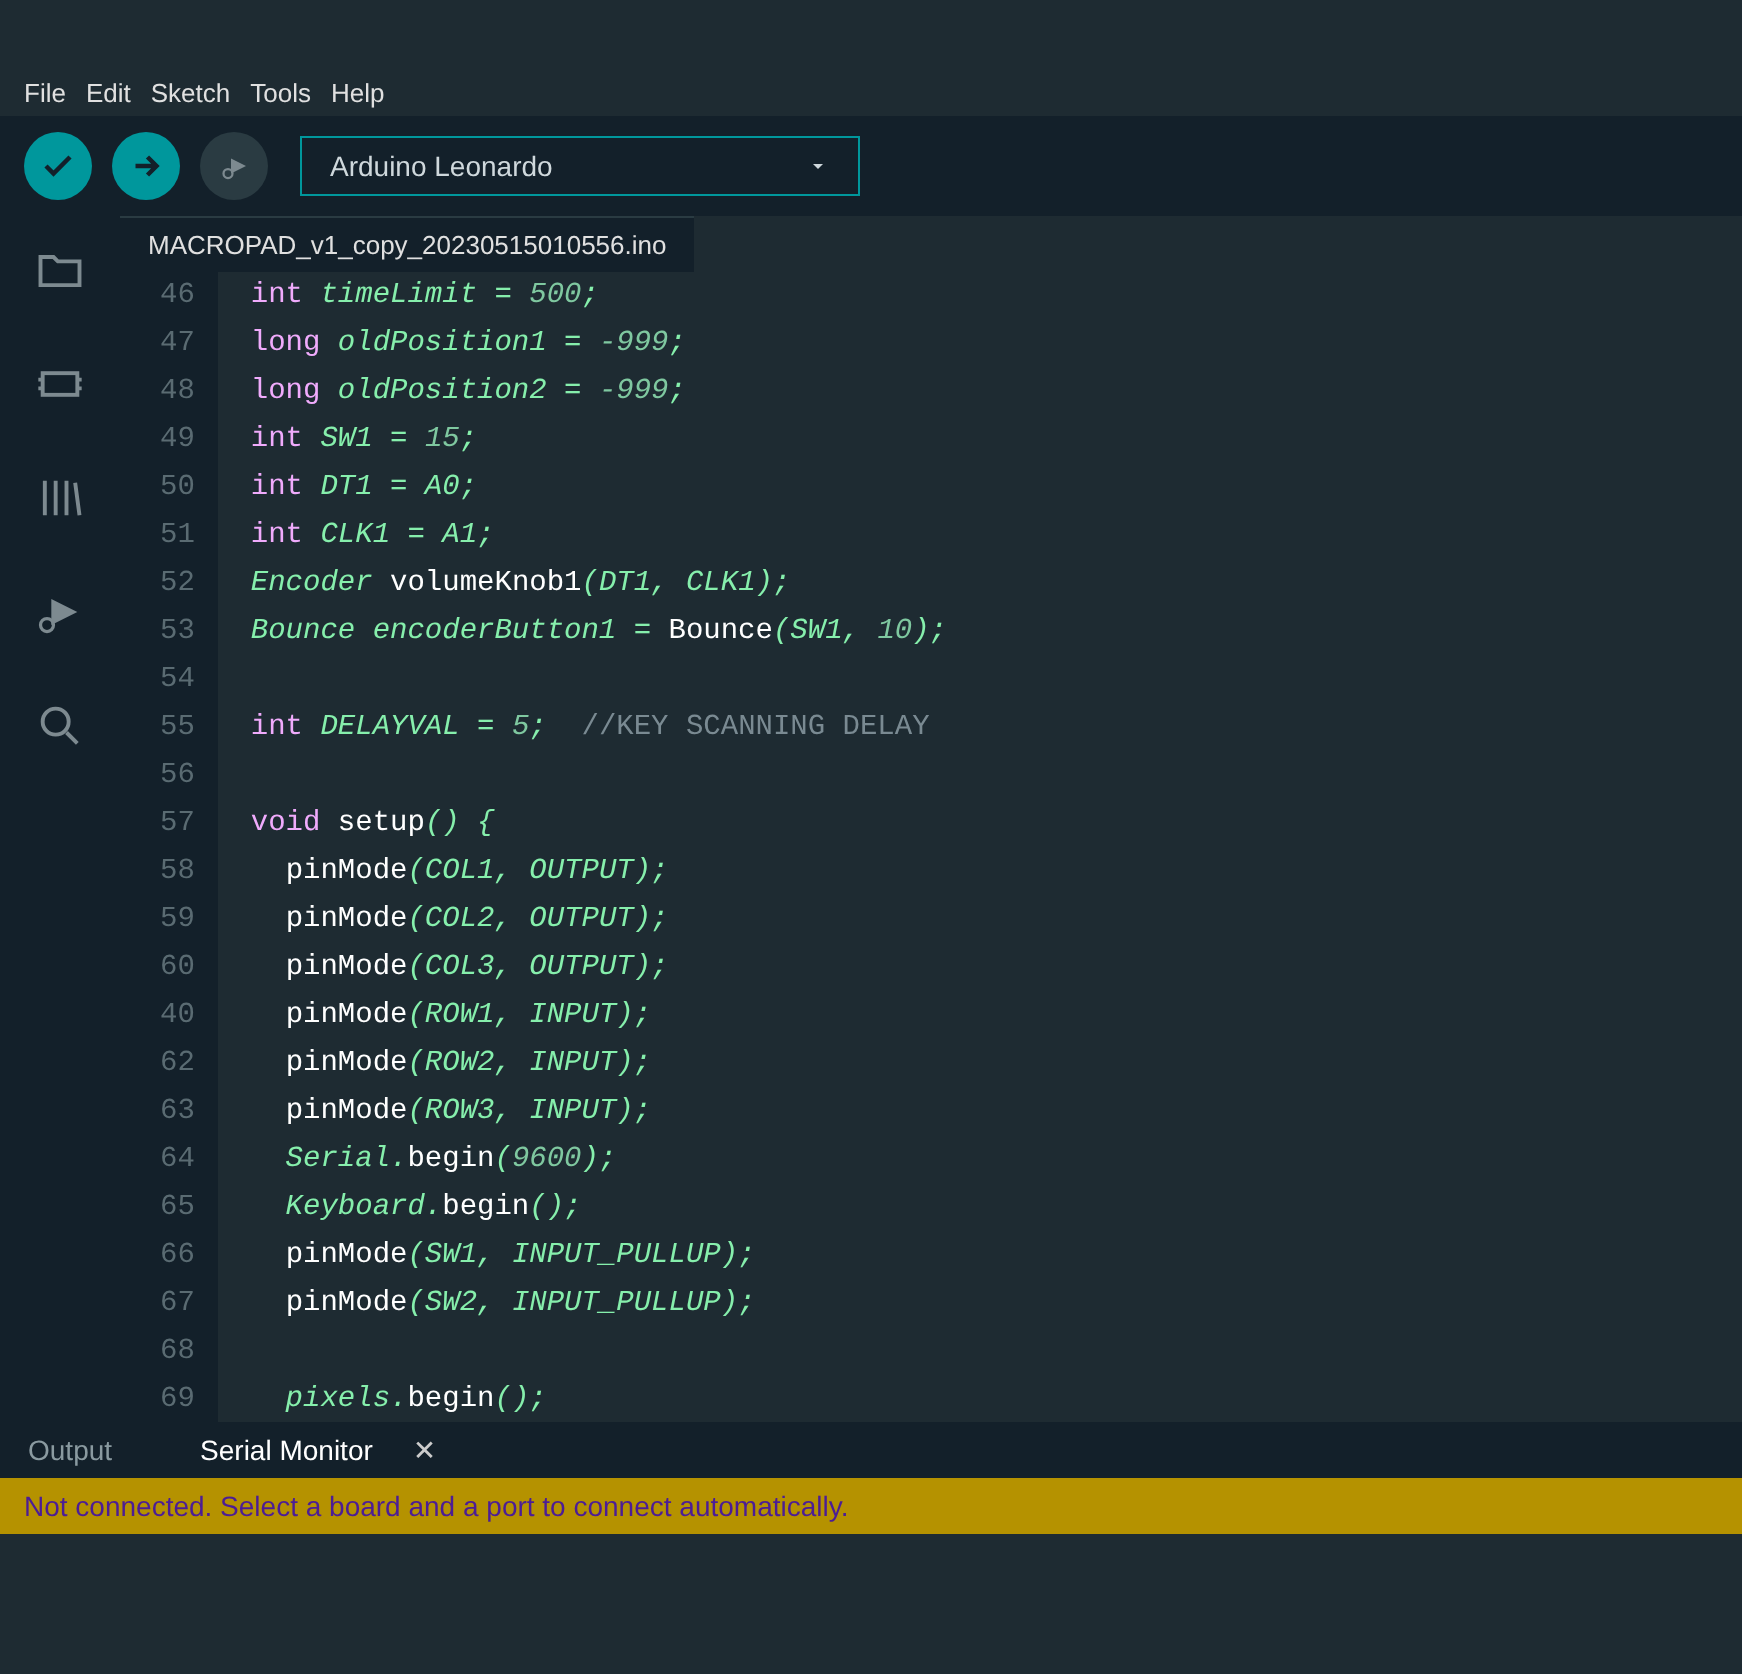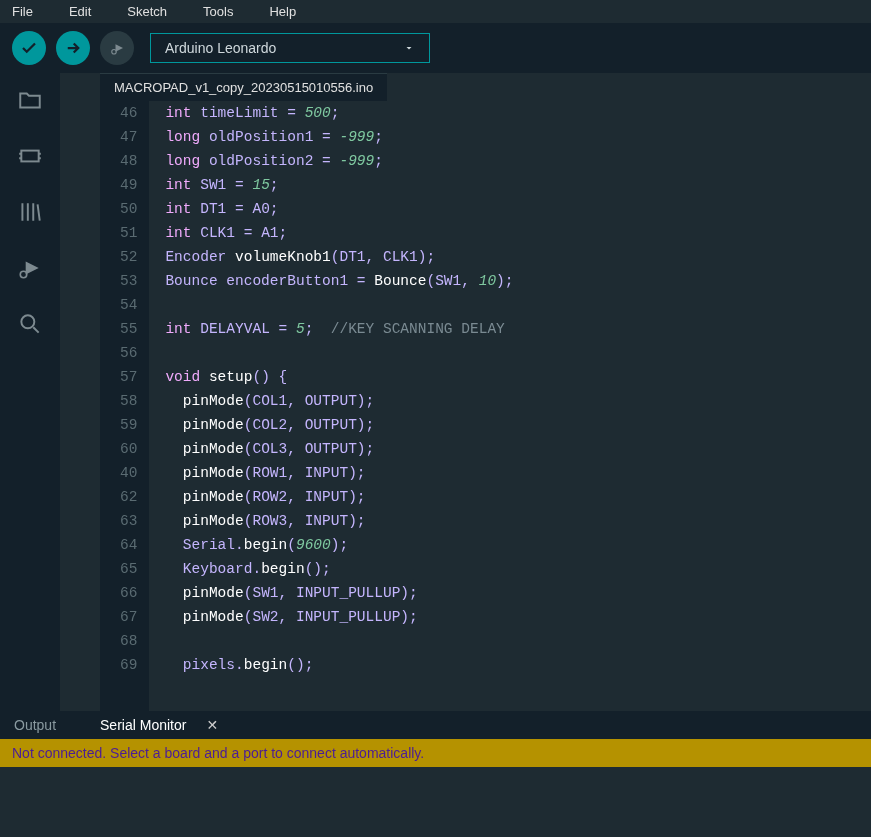--- a/index.html
+++ b/index.html
@@ -5,24 +5,25 @@
   * { margin: 0; padding: 0; box-sizing: border-box; }
   body {
     width: 871px; height: 837px;
     background: #1e2b32;
     font-family: "Segoe UI", sans-serif;
     color: #e0e0e0;
     overflow: hidden;
     display: flex; flex-direction: column;
   }
   .menubar {
-    display: flex; gap: 36px;
+    display: flex; gap: 10px;
     padding: 4px 12px;
     font-size: 13px;
     background: #1e2b32;
+    margin-top: 35px;
   }
   .menubar span { cursor: pointer; }
   .toolbar {
     display: flex; align-items: center;
     gap: 10px; padding: 8px 12px;
     background: #13202a;
   }
   .tb-btn {
     width: 34px; height: 34px; border-radius: 50%;
     display: flex; align-items: center; justify-content: center;
@@ -35,21 +36,21 @@
     margin-left: 6px;
     border: 1px solid #00979c;
     padding: 6px 14px;
     display: flex; align-items: center; gap: 80px;
     color: #cfd8dc; font-size: 14px;
     cursor: pointer;
     min-width: 280px;
     justify-content: space-between;
   }
   .main {
-    flex: 1; display: flex; overflow: hidden; gap: 40px;
+    flex: 1; display: flex; overflow: hidden;
   }
   .sidebar {
     width: 60px; background: #13202a;
     display: flex; flex-direction: column; align-items: center;
     gap: 26px; padding-top: 14px;
   }
   .sidebar .sb-icon { color: #7d8a90; cursor: pointer; }
   .editor-area {
     flex: 1; display: flex; flex-direction: column;
     background: #1e2b32;
@@ -72,21 +73,21 @@
     user-select: none;
   }
   .code {
     flex: 1; padding-left: 16px;
     white-space: pre;
   }
   .tk-type    { color: #f0abfc; }
   .tk-fn      { color: #ffffff; }
   .tk-num     { color: #7fc8a0; font-style: italic; }
   .tk-comment { color: #7a8a92; }
-  .tk-obj     { color: #c4b5fd; }
+  .tk-obj     { color: #86efac; font-style: italic; }
   .bottom-tabs {
     display: flex; gap: 20px; align-items: center;
     padding: 6px 14px; font-size: 14px;
     background: #13202a;
   }
   .bt-tab { color: #8a9aa0; cursor: pointer; }
   .bt-tab.active { color: #fff; margin-left: 24px; }
   .bt-close { color: #ccc; cursor: pointer; }
   .status-strip {
     background: #b59200; color: #4c1d95;

